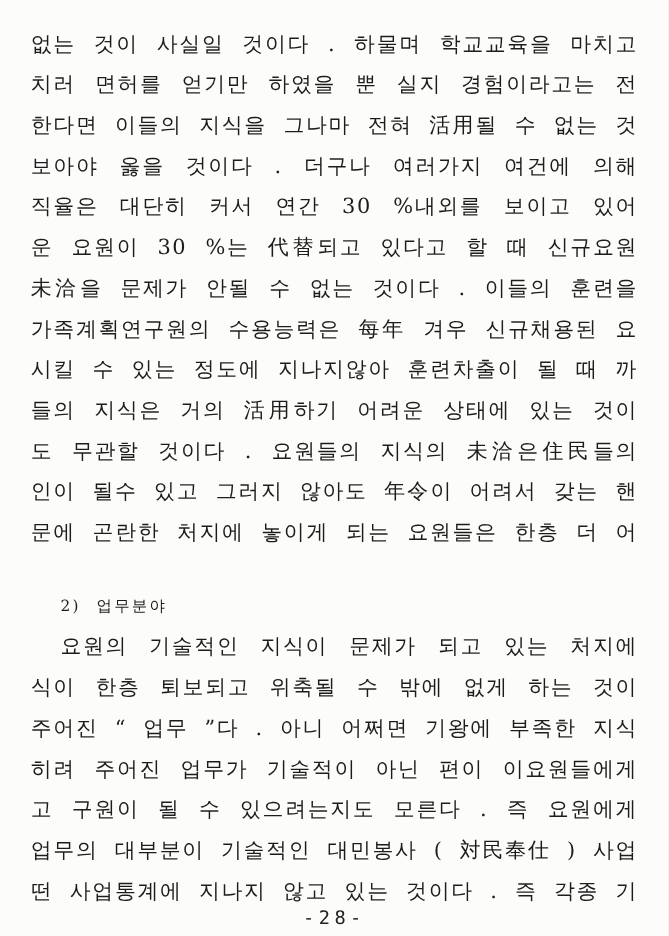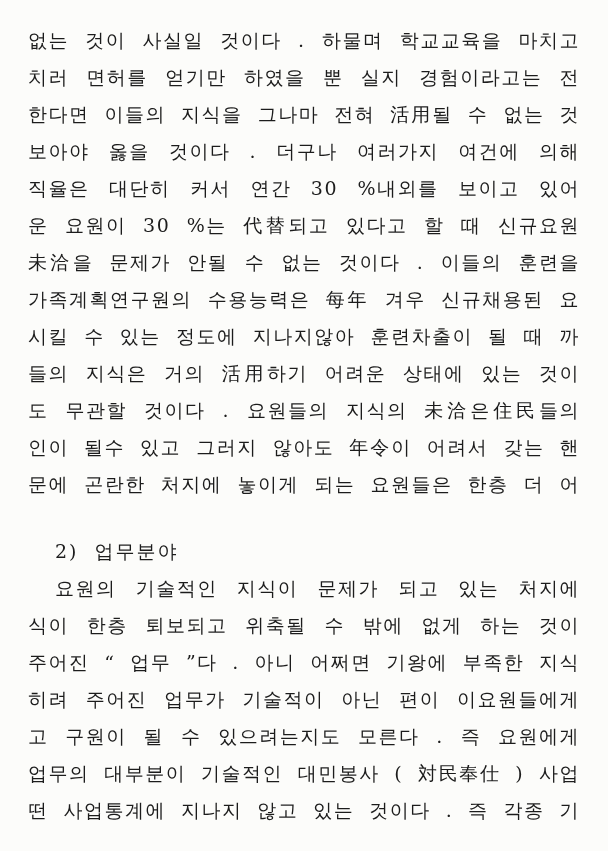--- a/index.html
+++ b/index.html
@@ -39,21 +39,21 @@
     text-align: left;
     text-align-last: left;
   }
   .line.indent {
     text-indent: 27px;
   }
   .heading {
     position: absolute;
     left: 55px;
     top: 533px;
-    font-size: 19px;
+    font-size: 14px;
     line-height: 37px;
     letter-spacing: 2px;
     word-spacing: 8px;
     color: #1c1c1c;
   }
   .page-number {
     position: absolute;
     left: 0;
     right: 0;
     bottom: 6px;
@@ -90,14 +90,15 @@
   <div class="block para2">
     <div class="line indent">요원의 기술적인 지식이 문제가 되고 있는 처지에 이들의 지</div>
     <div class="line">식이 한층 퇴보되고 위축될 수 밖에 없게 하는 것이 이들에게</div>
     <div class="line">주어진 “ 업무 ”다 . 아니 어쩌면 기왕에 부족한 지식이므로 오</div>
     <div class="line">히려 주어진 업무가 기술적이 아닌 편이 이요원들에게는 편리하</div>
     <div class="line">고 구원이 될 수 있으려는지도 모른다 . 즉 요원에게 주어진</div>
     <div class="line">업무의 대부분이 기술적인 대민봉사 ( 対民奉仕 ) 사업이 아니고 어</div>
     <div class="line">떤 사업통계에 지나지 않고 있는 것이다 . 즉 각종 기록부요</div>
   </div>
 
+  <div class="page-number">-28-</div>
 
 </div>
 
 </body></html>

